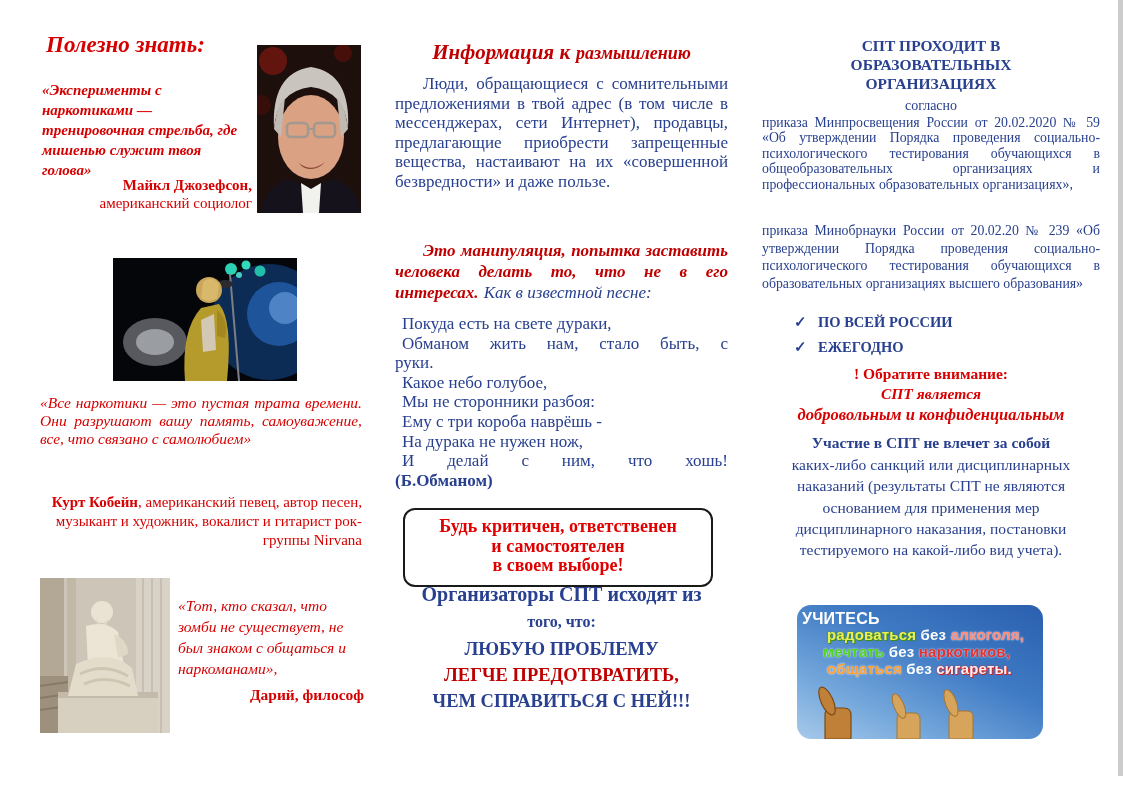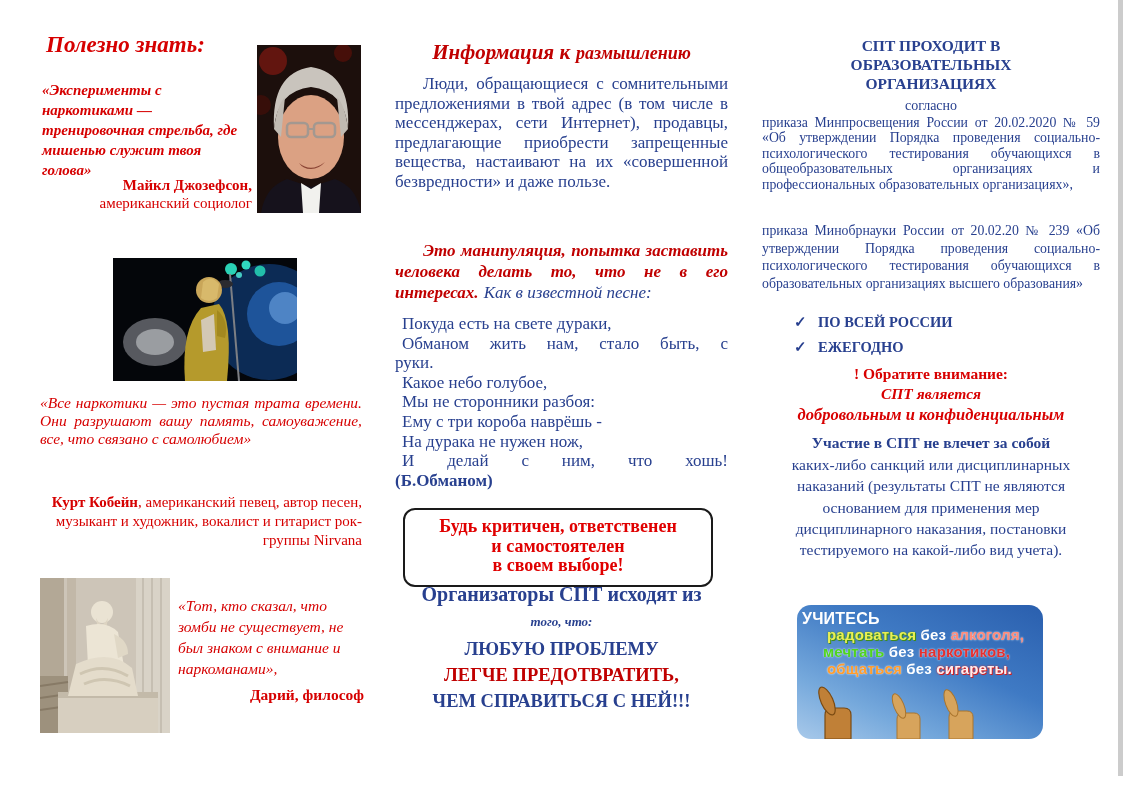--- a/index.html
+++ b/index.html
@@ -43,21 +43,21 @@
   .m-para2 .b{font-style:italic;color:#28408f;margin-left:5px;}
   .m-song{position:absolute;top:314px;left:0;width:333px;color:#28408f;font-size:17px;line-height:19.6px;}
   .vl{padding-left:7px;}
   .vl.noindent{padding-left:0;}
   .vl.spread{text-align:justify;text-align-last:justify;}
   .v-author{font-weight:bold;}
   .m-box{position:absolute;top:508px;left:8px;width:286px;border:2px solid #1a1a1a;border-radius:12px;
          padding:7px 10px 9px;text-align:center;font-weight:bold;font-size:18px;line-height:19.5px;color:#e00000;}
   .m-slogan{position:absolute;top:582px;left:0;width:333px;text-align:center;font-weight:bold;}
   .m-slogan .s1{font-size:20px;line-height:25px;color:#28408f;}
-  .m-slogan .s2{font-size:13px;line-height:29px;color:#28408f;font-style:italic;}
+  .m-slogan .s2{font-size:16px;line-height:29px;color:#28408f;}
   .m-slogan .s3{font-size:18.5px;line-height:26px;color:#28408f;}
   .m-slogan .s4{font-size:18.5px;line-height:26px;color:#c00000;}
   .m-slogan .s5{font-size:18.5px;line-height:26px;color:#28408f;}
 
   
   .r-head{position:absolute;top:36px;left:0;width:100%;text-align:center;
           font-weight:bold;font-size:15.5px;line-height:19px;color:#28408f;}
   .r-intro{position:absolute;top:98px;left:0;width:100%;text-align:center;font-size:14px;color:#28408f;}
   .r-para1{position:absolute;top:115px;left:0;width:338px;margin:0;text-align:justify;
            font-size:13.8px;line-height:15.4px;color:#28408f;}
@@ -163,21 +163,21 @@
       <rect x="18" y="114" width="100" height="6" fill="#c3baa9"></rect>
       <circle cx="62" cy="34" r="11" fill="#eae3d3"></circle>
       <path d="M56 40 Q62 52 68 40 L66 52 Q62 56 58 52 Z" fill="#ddd4c2"></path>
       <path d="M46 48 Q66 42 78 54 L84 88 Q60 80 48 88 Z" fill="#ece5d5"></path>
       <path d="M74 56 Q88 62 88 76 L78 80 Z" fill="#e0d8c6"></path>
       <path d="M36 86 Q70 70 92 90 L98 118 L28 118 Z" fill="#e4dccb"></path>
       <path d="M40 96 Q64 84 88 98" stroke="#cfc6b2" stroke-width="3" fill="none"></path>
       <path d="M44 106 Q66 96 90 108" stroke="#cfc6b2" stroke-width="3" fill="none"></path>
     </svg>
 
-    <p class="dar-quote">«Тот, кто сказал, что зомби не существует, не был знаком с внимание и наркоманами»,</p>
+    <p class="dar-quote">«Тот, кто сказал, что зомби не существует, не был знаком с общаться и наркоманами»,</p>
     <div class="dar-name">Дарий, философ</div>
   </div>
 
   <div class="col col-mid">
     <h2 class="m-title" style="margin:0;">
       <span class="t-main">Информация к</span><span class="t-tail">размышлению</span>
     </h2>
 
     <p class="m-para1">Люди, обращающиеся с сомнительными предложениями в твой адрес (в том числе в мессенджерах, сети Интернет), продавцы, предлагающие приобрести запрещенные вещества, настаивают на их «совершенной безвредности» и даже пользе.</p>
 

